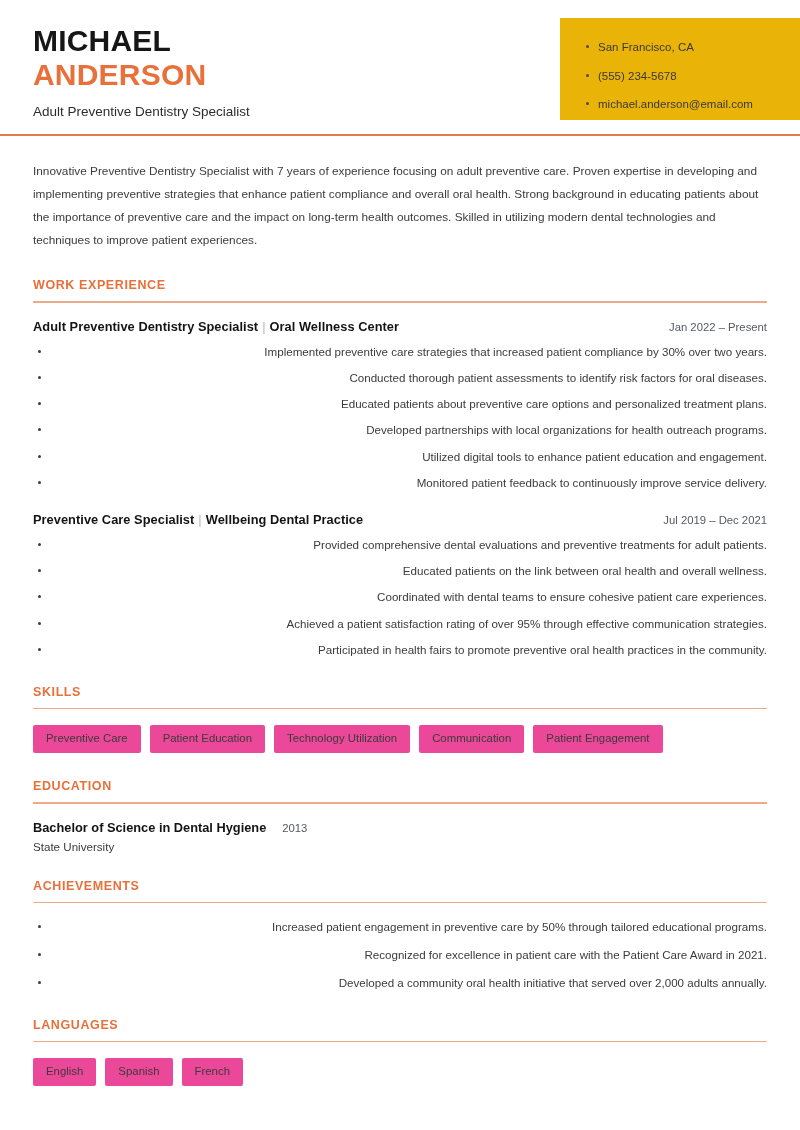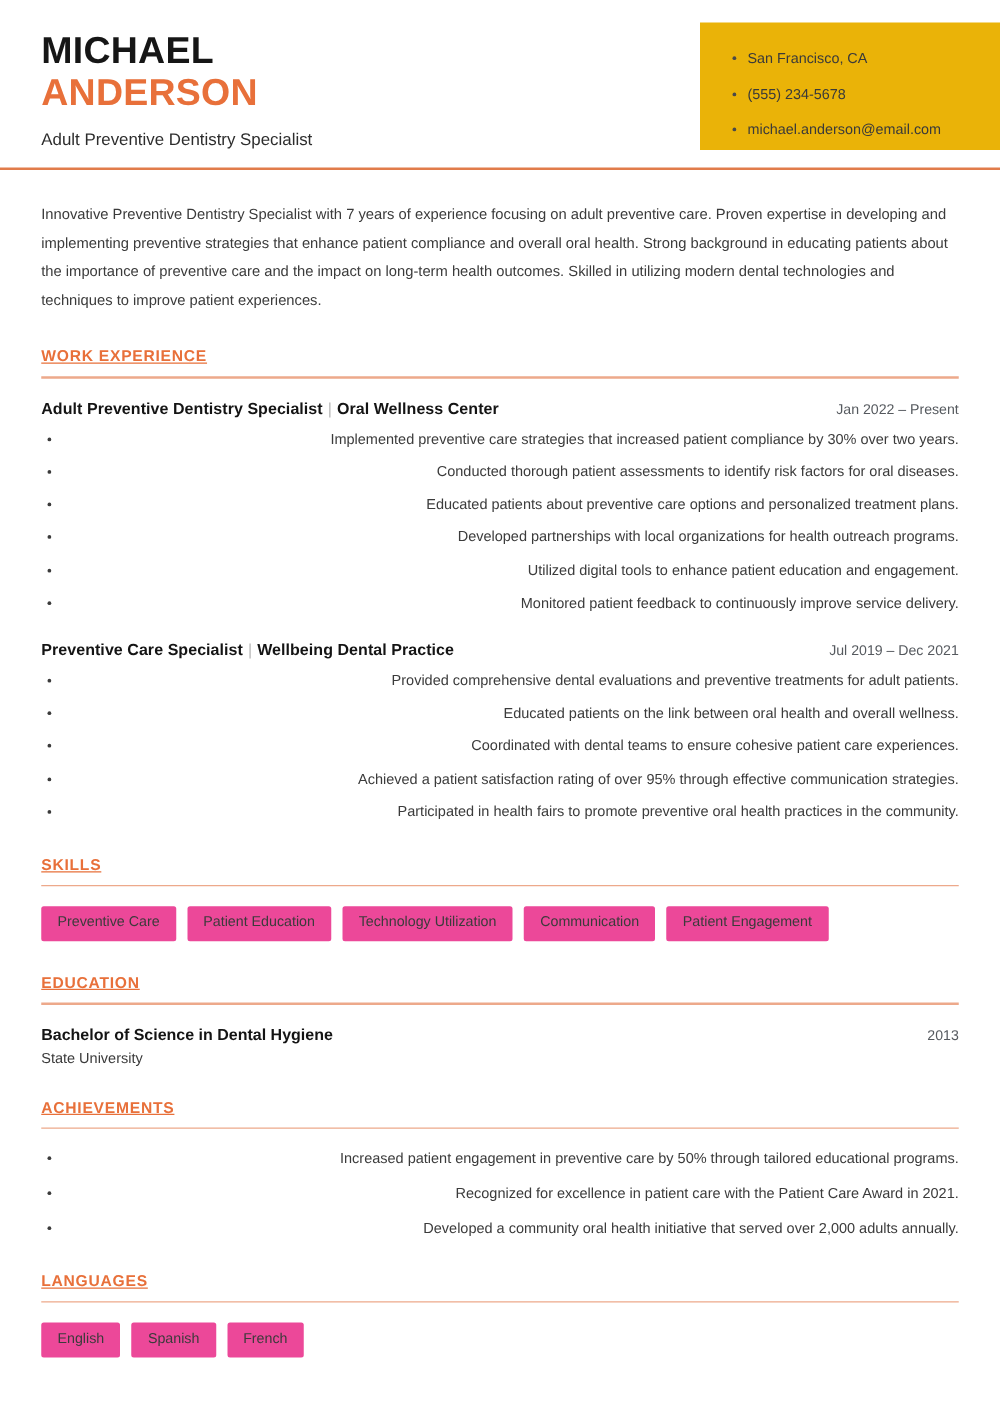--- a/index.html
+++ b/index.html
@@ -108,21 +108,20 @@
 
   .section {
     margin-top: 26px;
   }
   .section-title {
     font-size: 12.5px;
     font-weight: 700;
     letter-spacing: 0.6px;
     color: #e8703a;
     margin: 0 0 9px 0;
-    text-decoration: underline;
   }
   .section-rule {
     height: 1.5px;
     background: #eda98b;
     width: 100%;
     margin-bottom: 16px;
   }
 
   
   .entry { margin-bottom: 20px; }
@@ -188,21 +187,20 @@
     font-size: 11.4px;
     padding: 7px 13px 8px 13px;
     border-radius: 2px;
     line-height: 1.15;
     white-space: nowrap;
   }
 
   
   .edu-head {
     display: flex;
-    justify-content: space-between;
     align-items: baseline;
   }
   .edu-degree {
     font-size: 12.8px;
     font-weight: 700;
     color: #141414;
   }
   .edu-year {
     font-size: 11.3px;
     color: #55595e;

